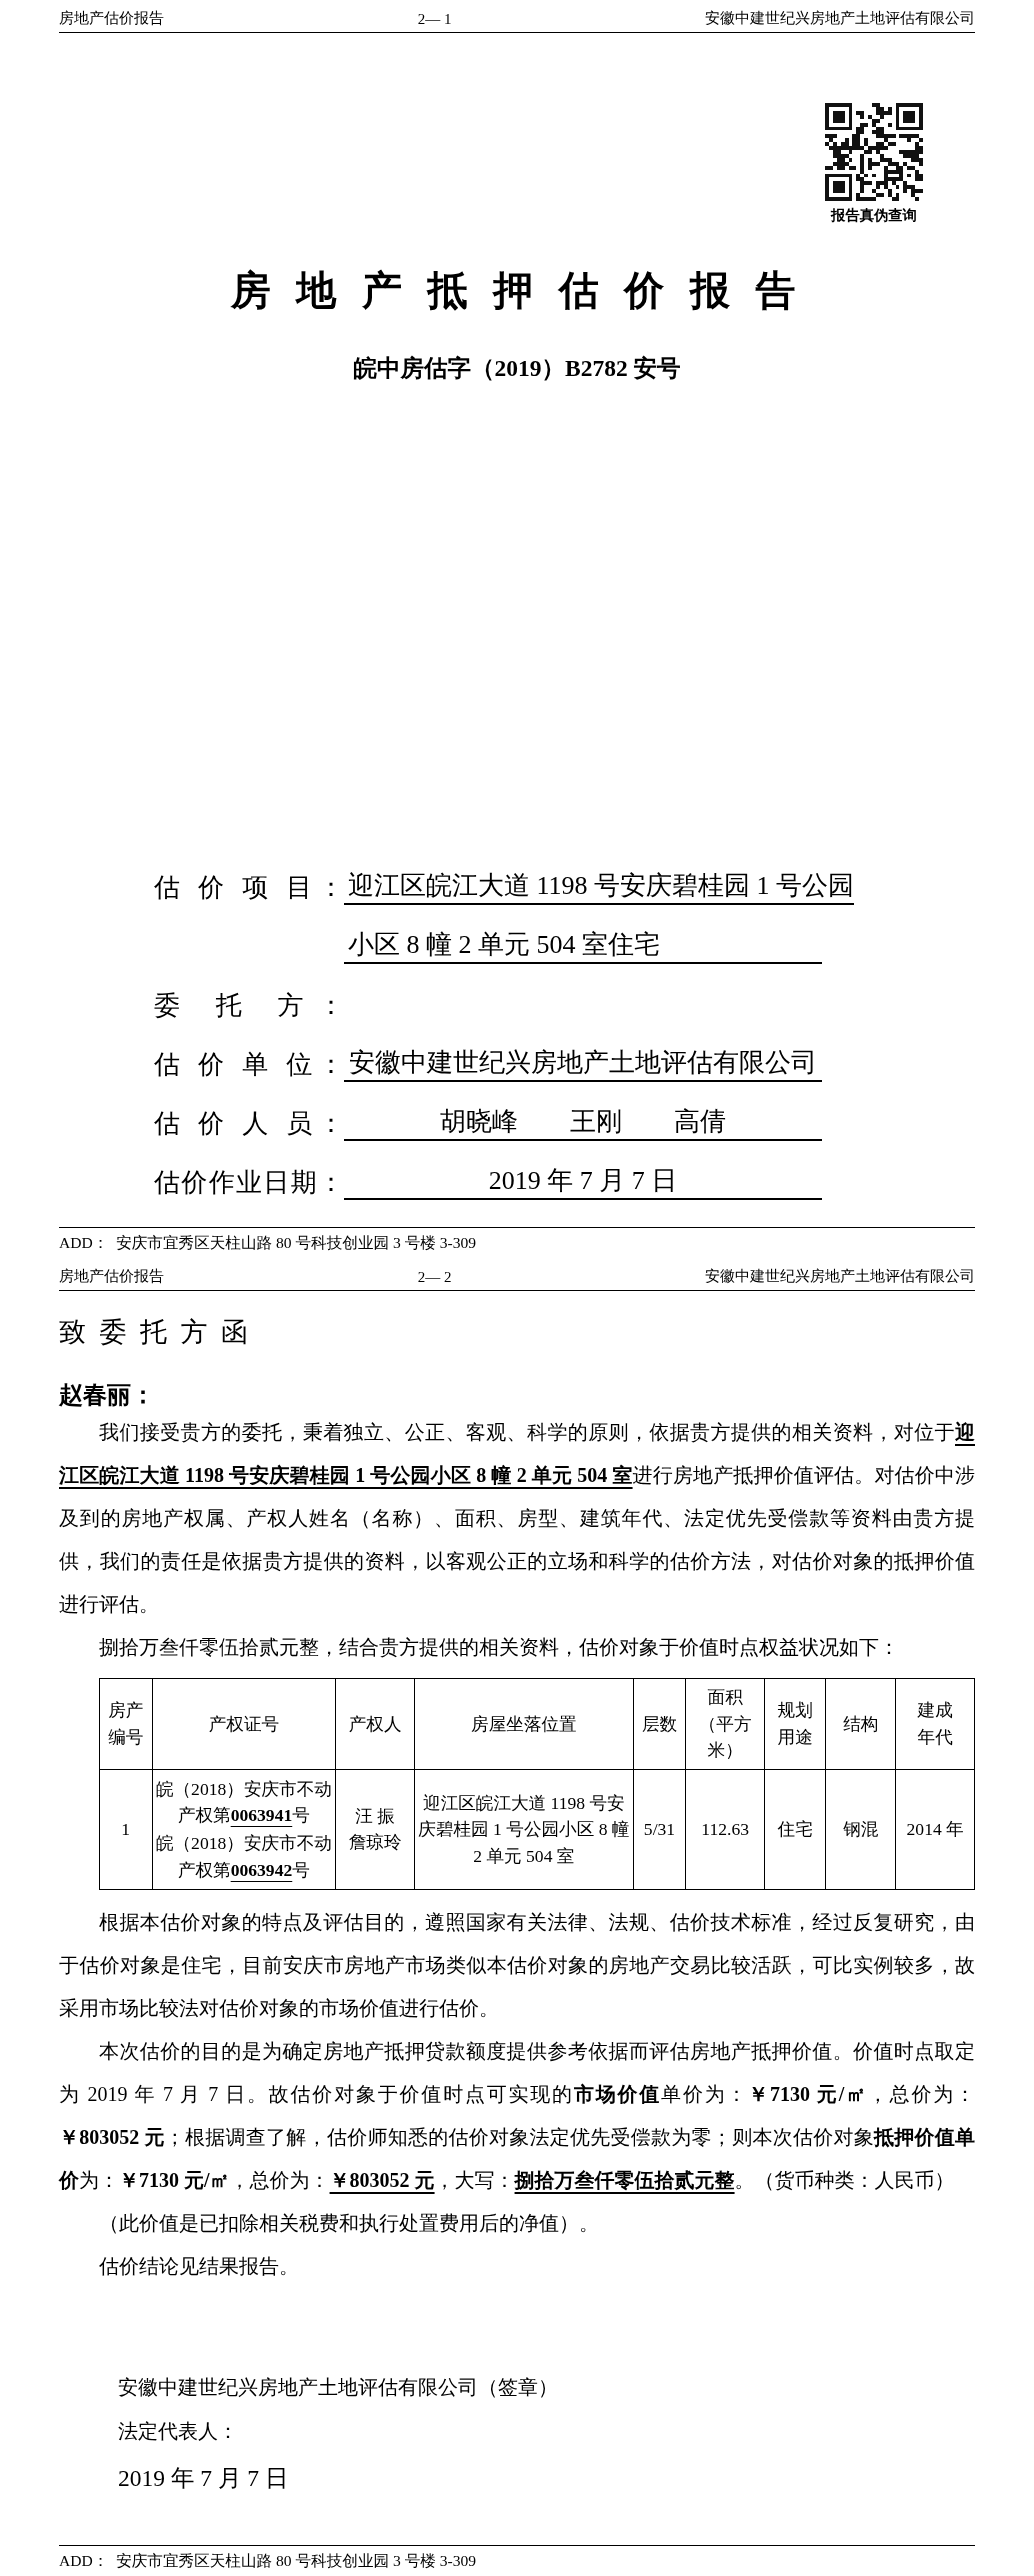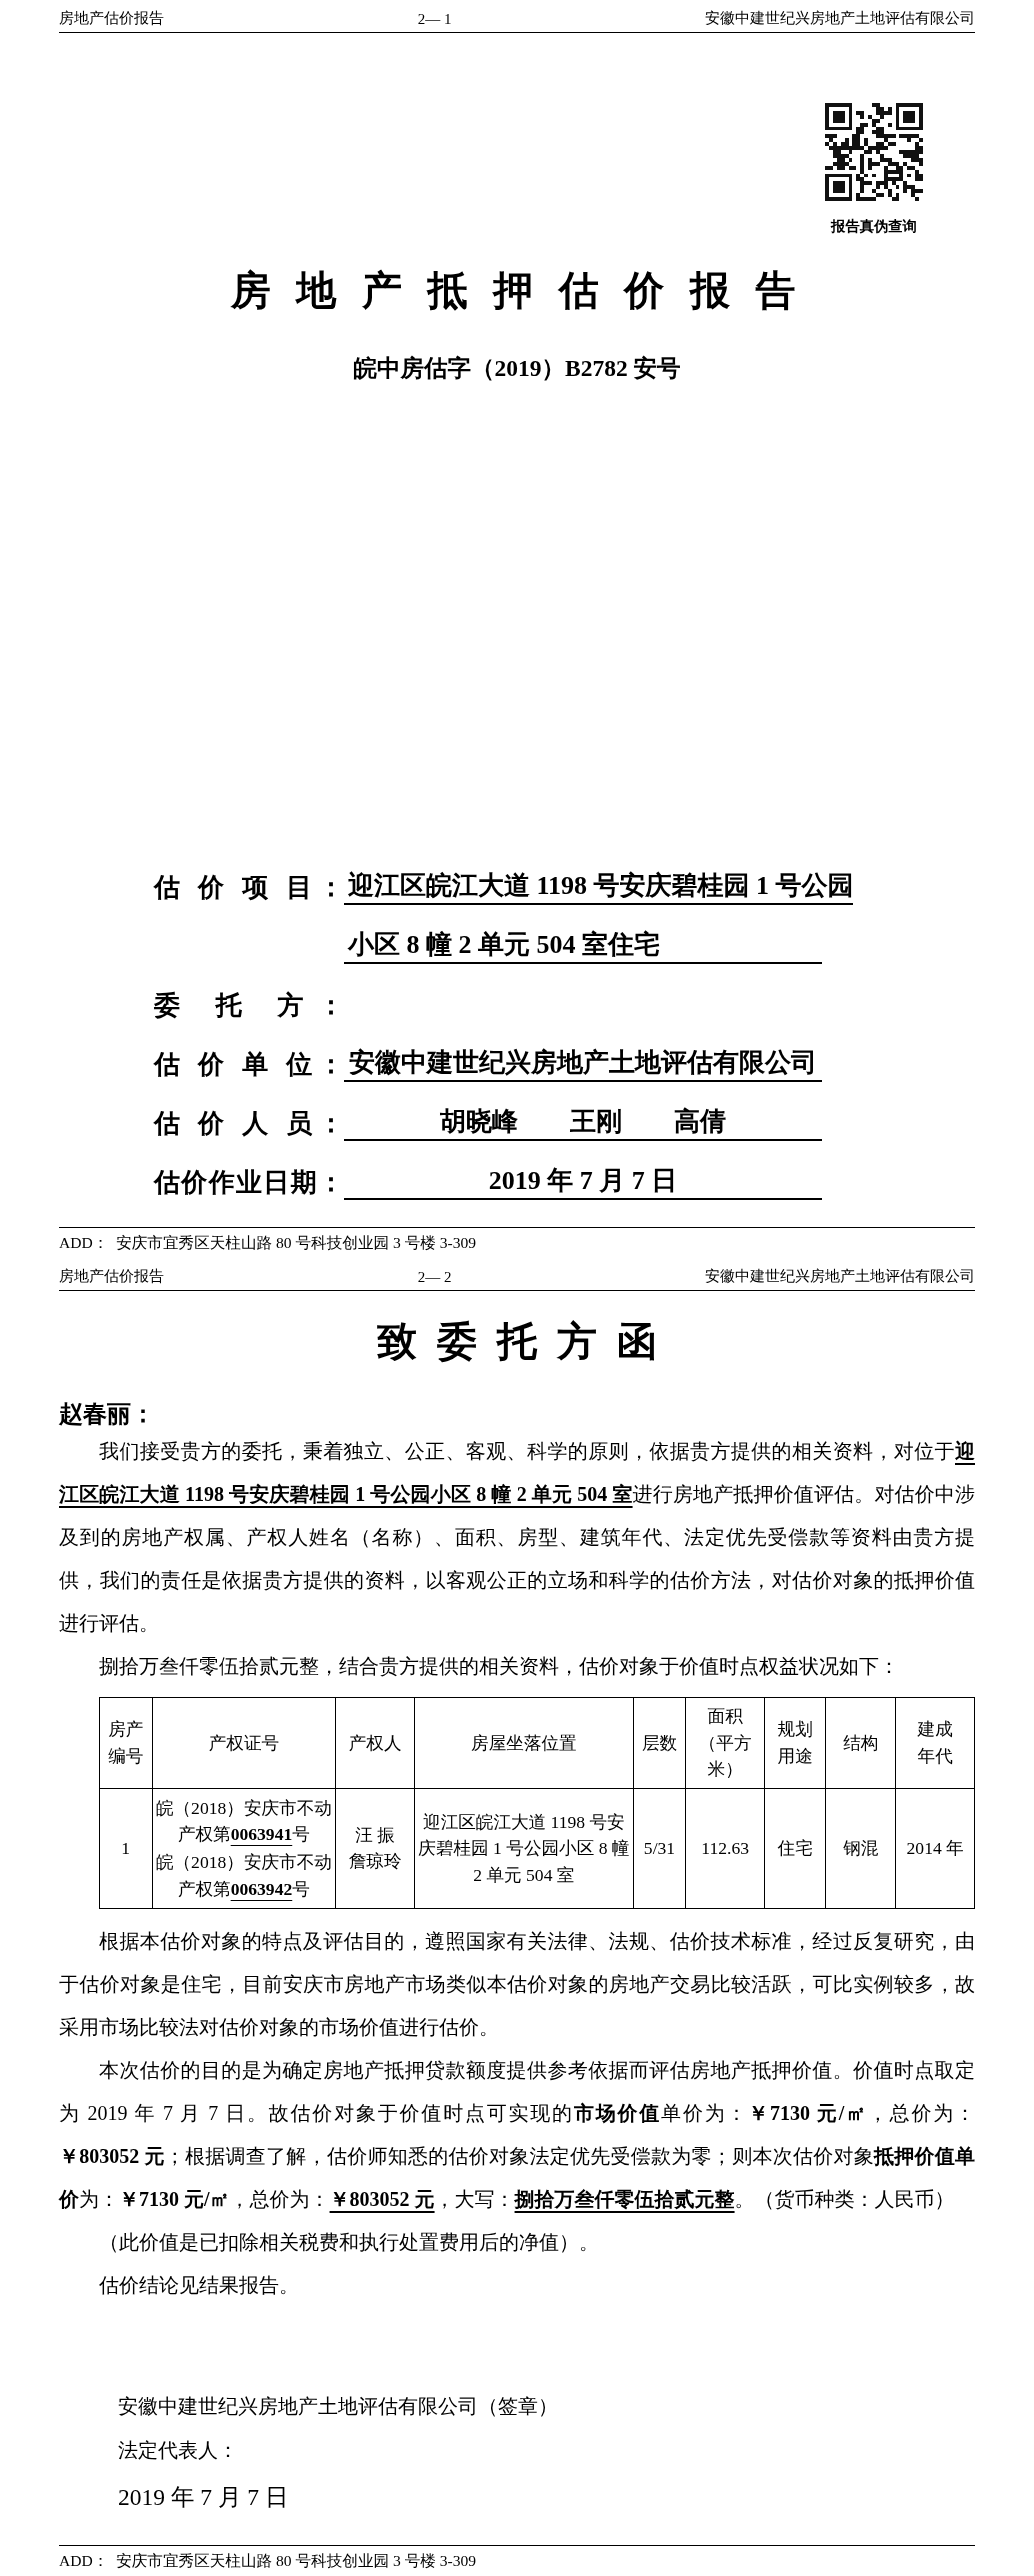--- a/index.html
+++ b/index.html
@@ -24,42 +24,42 @@
   
   .page-footer{
     position:absolute;left:59px;right:59px;bottom:3.9px;
     border-top:1.3px solid #000;padding-top:5.2px;
     font-size:15.6px;white-space:pre;
   }
 
   
   .qr-wrap{position:absolute;top:103px;right:111px;width:98px;text-align:center;}
   .qr-box{width:98px;height:98px;background:#fff;}
-  .qr-caption{font-size:14.3px;font-weight:bold;margin-top:16px;white-space:nowrap;}
+  .qr-caption{font-size:14.3px;font-weight:bold;margin-top:5px;white-space:nowrap;}
 
   .doc-title{
     position:absolute;top:236px;left:0;right:0;text-align:center;
     font-size:40px;font-weight:bold;letter-spacing:7.8px;white-space:pre;
   }
   .doc-no{
     position:absolute;top:352px;left:0;right:0;text-align:center;
     font-size:23.5px;font-weight:bold;white-space:pre;
   }
 
   
-  .cover-form{position:absolute;left:154px;right:212px;top:846px;font-size:26px;font-weight:bold;}
+  .cover-form{position:absolute;left:154px;right:212px;top:846px;font-size:26px;font-weight:normal;}
   .form-row{display:flex;align-items:flex-end;height:59px;}
   .form-label{width:190px;flex:0 0 190px;text-align:justify;text-align-last:justify;white-space:normal;}
   .form-label.empty{text-align-last:left;}
   .form-value{flex:1;border-bottom:2px solid #000;text-align:center;white-space:pre;line-height:1.3;min-height:34px;}
   .form-value.left{text-align:left;padding-left:3.9px;}
 
   
   .letter-title{
-    margin:56px 59px 0;text-align:center;font-size:40px;font-weight:bold;white-space:pre;
+    margin:56px 59px 0;font-size:27px;font-weight:normal;white-space:pre;
   }
   .letter-body{margin:0 59px;}
   .salutation{margin-top:29px;font-size:24px;font-weight:bold;}
   .body-para{margin:0;font-size:20px;line-height:2.15;text-align:justify;text-indent:2em;}
   .b{font-weight:bold;}
   .bu{font-weight:bold;text-decoration:underline;text-underline-offset:4.6px;text-align:center;}
   .preline{white-space:pre-line;}
 
   .doc-table{
     border-collapse:collapse;table-layout:fixed;

